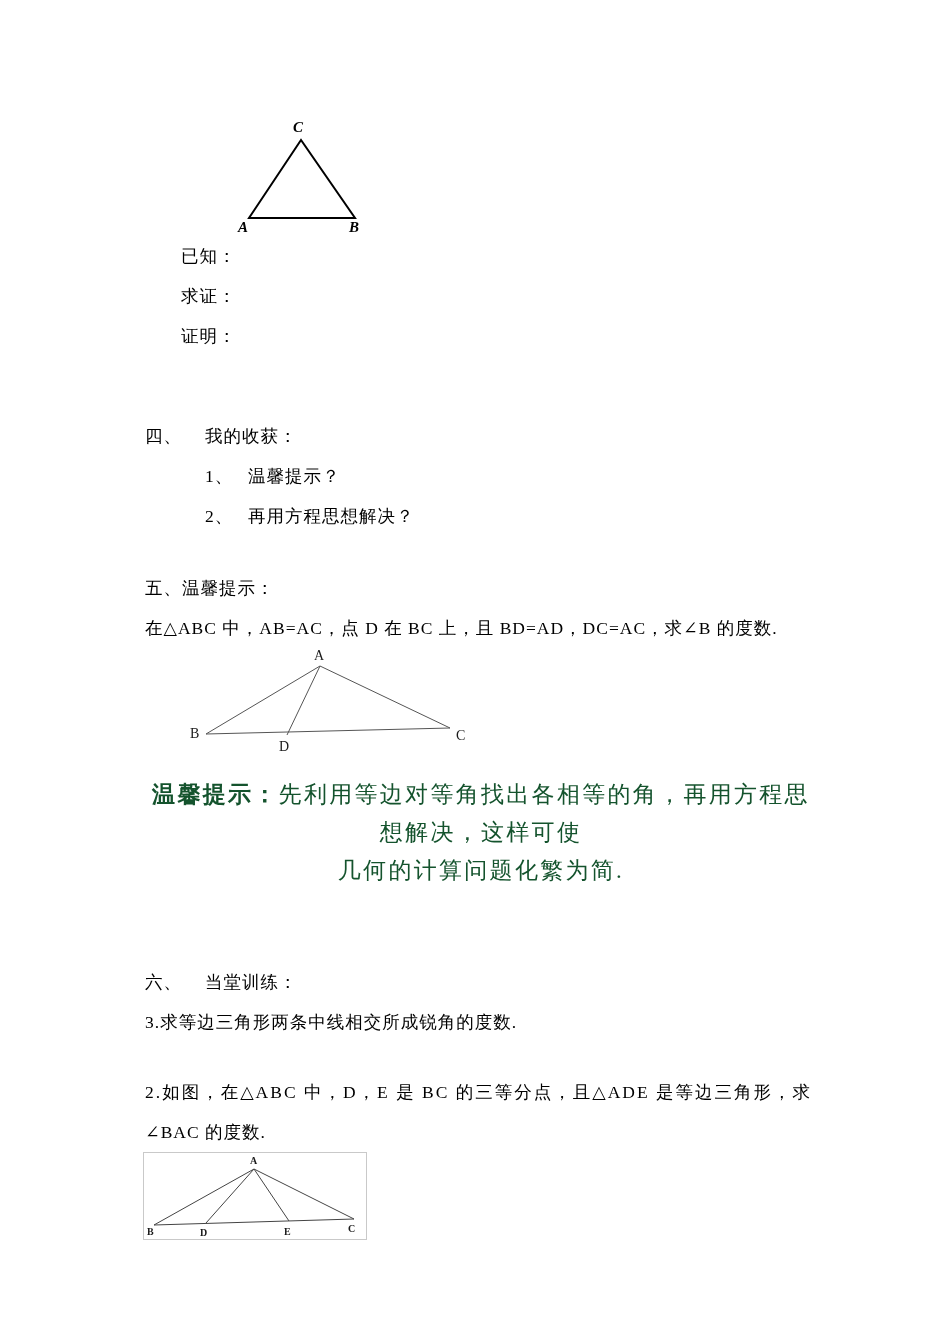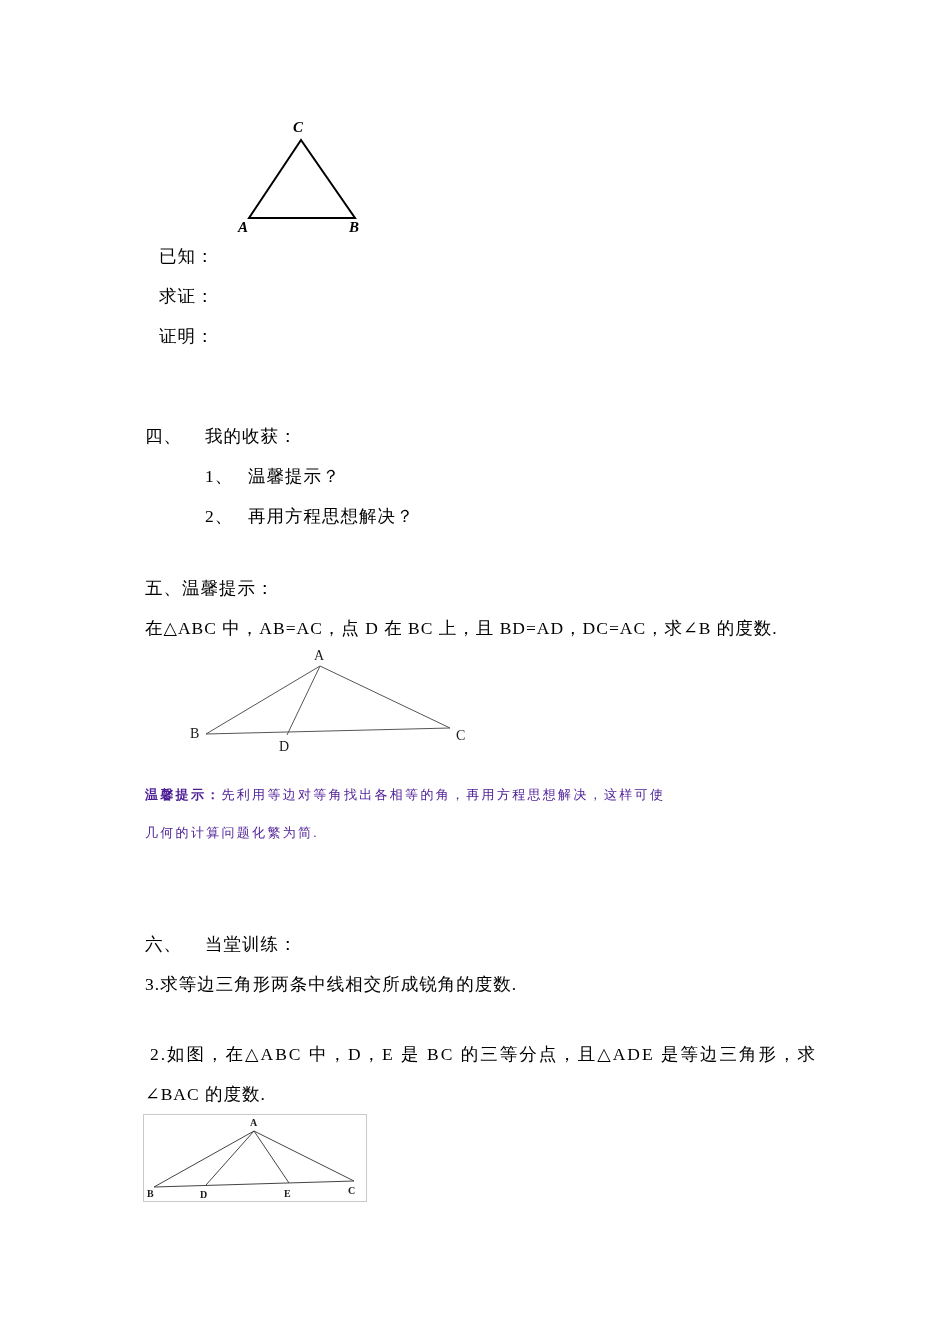--- a/index.html
+++ b/index.html
@@ -14,45 +14,46 @@
     padding-top: 118px;
     padding-left: 145px;
     width: 817px;
   }
   .para {
     font-size: 17.5px;
     line-height: 40px;
     letter-spacing: 1px;
     white-space: nowrap;
   }
-  .indent-30 { margin-left: 14px; }
+  .indent-30 { margin-left: 36px; }
   .sec-head .num {
     display: inline-block;
     min-width: 60px;
   }
   .sub-item {
     margin-left: 60px;
   }
   .sub-item .num {
     display: inline-block;
     min-width: 43px;
   }
   .gap-60 { margin-top: 60px; }
   .gap-32 { margin-top: 32px; }
   .gap-24 { margin-top: 24px; }
   .gap-72 { margin-top: 72px; }
   .gap-30 { margin-top: 30px; }
   .tip {
-    color: #4c1d95;
-    font-size: 13px;
+    color: #14532d;
+    font-size: 23px;
     line-height: 38px;
     letter-spacing: 2.3px;
+    text-align: center;
   }
   .tip .tip-prefix { font-weight: bold; }
-  .q2line { letter-spacing: 2px; text-align: right; }
+  .q2line { letter-spacing: 2px; }
   .diagram1-wrap {
     margin-left: 92px;
     width: 140px;
     height: 118px;
   }
   .diagram2-wrap {
     margin-left: 45px;
     width: 292px;
     height: 104px;
   }

